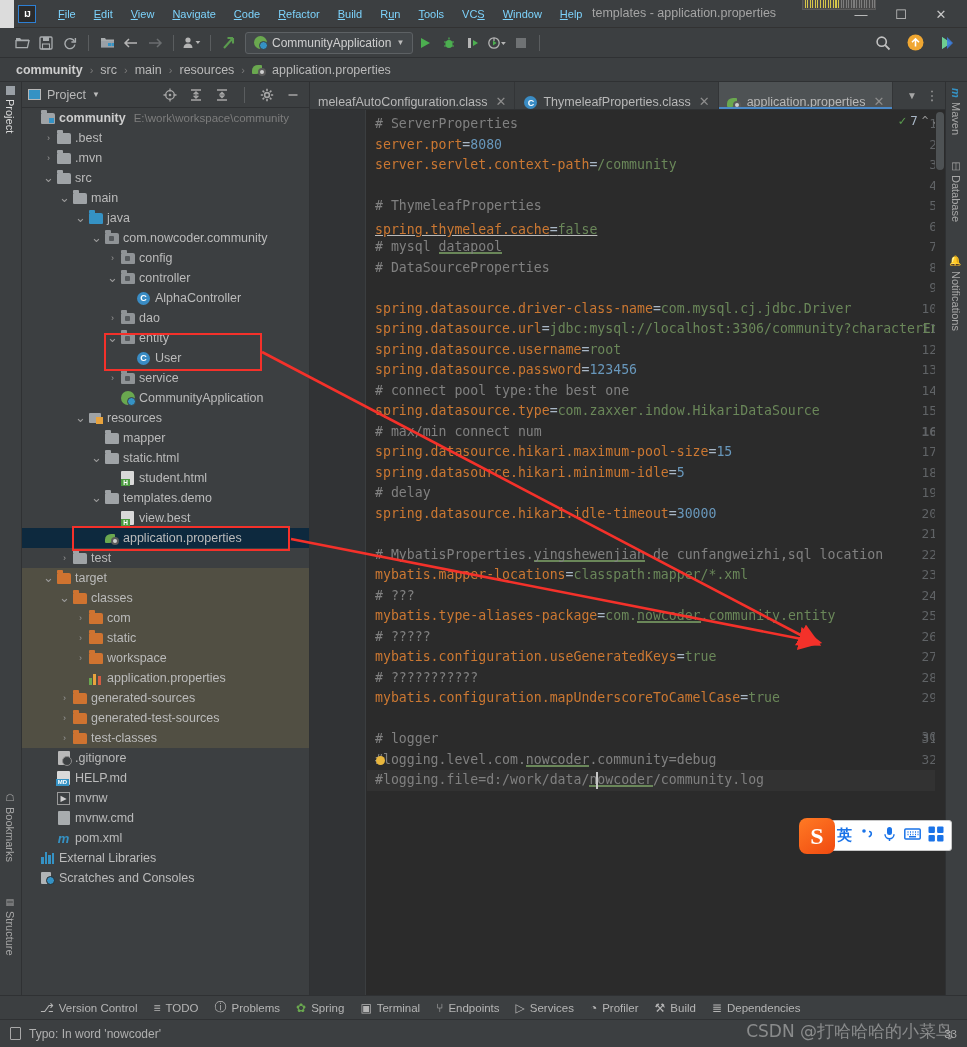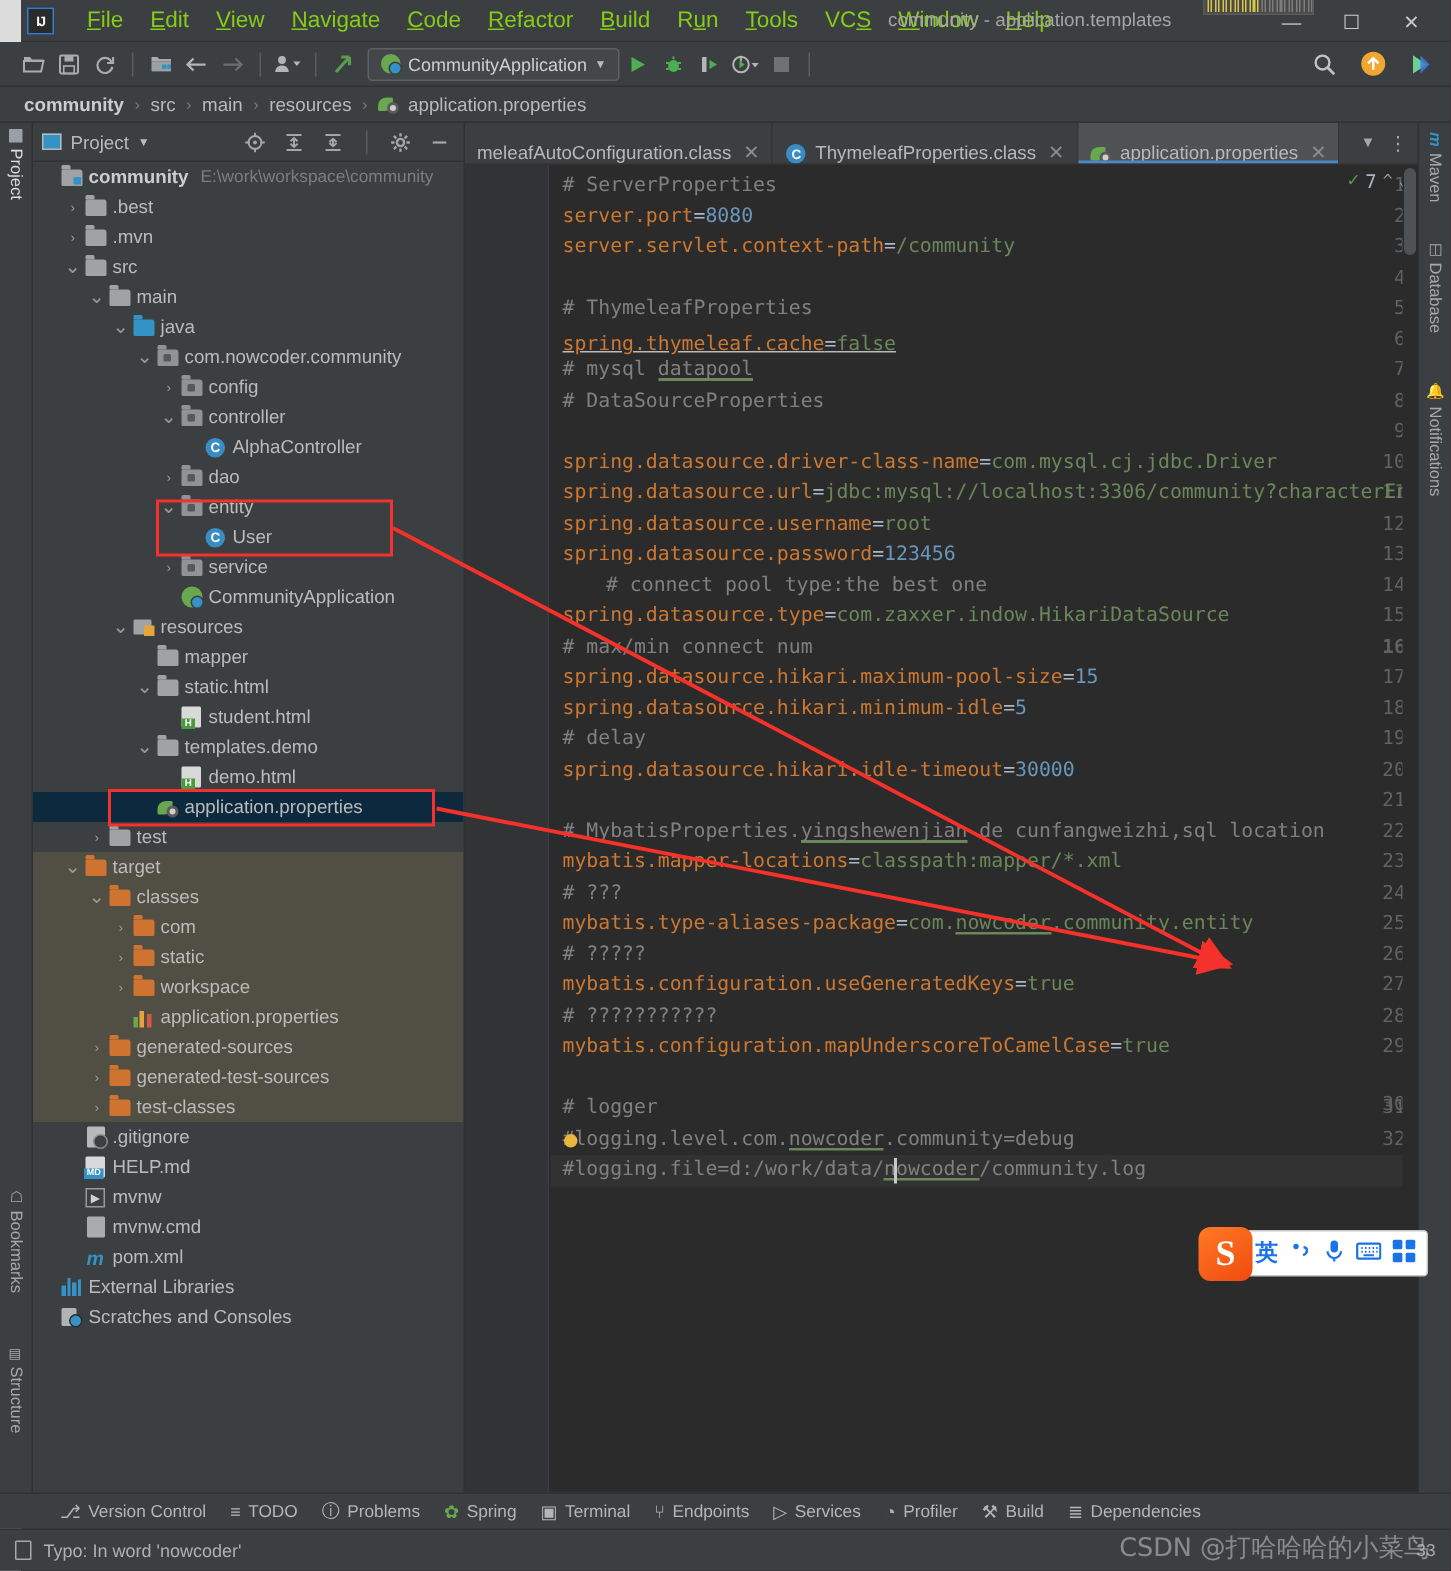--- a/index.html
+++ b/index.html
@@ -20,21 +20,21 @@
     border-bottom: 1px solid #323232;
   }
   .win-edge { position:absolute; left:0; top:0; width:14px; height:28px; background:#dcdcdc; }
   .ij-logo {
     width:18px; height:18px; margin-left:18px; background:#2b2b2b;
     border:1.6px solid #2d7fd3; display:flex; align-items:center; justify-content:center;
     color:#ffffff; font-size:9px; font-weight:bold; letter-spacing:-1px; flex:none;
   }
   .menu { display:flex; align-items:center; margin-left:14px; gap:2px; }
   .menu-item {
-    padding:3px 8px; color:#84cc16; font-size:15px; cursor:default; white-space:nowrap;
+    padding:3px 8px; color:#7dd3fc; font-size:11px; cursor:default; white-space:nowrap;
   }
   .menu-item .mn { text-decoration: underline; }
   .win-title {
     position:absolute; left:592px; top:6px; color:#a5a5a5; font-size:12.5px; white-space:nowrap;
   }
   .cpu-meter {
     position:absolute; left:802px; top:-4px; width:74px; height:14px;
     background:#4a4a4a; border:1px solid #5a5a5a; overflow:hidden; display:flex; align-items:center;
   }
   .cpu-meter i { display:block; width:2px; height:9px; background:#d6c64a; margin-left:1.5px; }
@@ -275,21 +275,21 @@
         <div class="menu-item"><span class="mn">N</span>avigate</div>
         <div class="menu-item"><span class="mn">C</span>ode</div>
         <div class="menu-item"><span class="mn">R</span>efactor</div>
         <div class="menu-item"><span class="mn">B</span>uild</div>
         <div class="menu-item">R<span class="mn">u</span>n</div>
         <div class="menu-item"><span class="mn">T</span>ools</div>
         <div class="menu-item">VC<span class="mn">S</span></div>
         <div class="menu-item"><span class="mn">W</span>indow</div>
         <div class="menu-item"><span class="mn">H</span>elp</div>
       </div>
-    <div class="win-title">community - application.templates</div>
+    <div class="win-title">templates - application.properties</div>
     <div class="cpu-meter" id="cpu-meter">
         <i></i>
         <i></i>
         <i></i>
         <i></i>
         <i></i>
         <i></i>
         <i></i>
         <i></i>
         <i></i>
@@ -679,21 +679,21 @@
           <span class="ico">
             <span class="fold"></span>
           </span>
           <span class="lbl">templates.demo</span>
         </div>
         <div class="row" style="padding-left: 84px;">
           <span class="arw"></span>
           <span class="ico">
             <span class="html-ic"></span>
           </span>
-          <span class="lbl">demo.html</span>
+          <span class="lbl">view.best</span>
         </div>
         <div class="row sel-blue" style="padding-left: 68px;">
           <span class="arw"></span>
           <span class="ico">
             <span class="spring-ic">
               <span class="leaf"></span>
               <span class="gear"></span>
             </span>
           </span>
           <span class="lbl">application.properties</span>
@@ -906,21 +906,21 @@
           <div class="cline" style="top: 65.5px;">&nbsp;</div>
           <div class="cline" style="top: 86px;"><span class="c-comment"># ThymeleafProperties</span></div>
           <div class="cline" style="top: 110px; text-decoration: underline;"><span class="c-key">spring.thymeleaf.cache</span><span class="c-eq">=</span><span class="c-val">false</span></div>
           <div class="cline" style="top: 127px;"><span class="c-comment"># mysql <span class="typo2">datapool</span></span></div>
           <div class="cline" style="top: 147.5px;"><span class="c-comment"># DataSourceProperties</span></div>
           <div class="cline" style="top: 168px;">&nbsp;</div>
           <div class="cline" style="top: 188.5px;"><span class="c-key">spring.datasource.driver-class-name</span><span class="c-eq">=</span><span class="c-val">com.mysql.cj.jdbc.Driver</span></div>
           <div class="cline" style="top: 209px;"><span class="c-key">spring.datasource.url</span><span class="c-eq">=</span><span class="c-val">jdbc:mysql://localhost:3306/community?characterEn</span></div>
           <div class="cline" style="top: 229.5px;"><span class="c-key">spring.datasource.username</span><span class="c-eq">=</span><span class="c-val">root</span></div>
           <div class="cline" style="top: 250px;"><span class="c-key">spring.datasource.password</span><span class="c-eq">=</span><span class="c-num">123456</span></div>
-          <div class="cline" style="top: 270.5px; margin-left: 29px;"><span class="c-comment"># connect pool type:the best one</span></div>
+          <div class="cline" style="top: 270.5px;"><span class="c-comment"># connect pool type:the best one</span></div>
           <div class="cline" style="top: 291px;"><span class="c-key">spring.datasource.type</span><span class="c-eq">=</span><span class="c-val">com.zaxxer.indow.HikariDataSource</span></div>
           <div class="cline" style="top: 311.5px;"><span class="c-comment"># max/min connect num</span></div>
           <div class="cline" style="top: 332px;"><span class="c-key">spring.datasource.hikari.maximum-pool-size</span><span class="c-eq">=</span><span class="c-num">15</span></div>
           <div class="cline" style="top: 352.5px;"><span class="c-key">spring.datasource.hikari.minimum-idle</span><span class="c-eq">=</span><span class="c-num">5</span></div>
           <div class="cline" style="top: 373px;"><span class="c-comment"># delay</span></div>
           <div class="cline" style="top: 393.5px;"><span class="c-key">spring.datasource.hikari.idle-timeout</span><span class="c-eq">=</span><span class="c-num">30000</span></div>
           <div class="cline" style="top: 414px;">&nbsp;</div>
           <div class="cline" style="top: 434.5px;"><span class="c-comment"># MybatisProperties.<span class="typo2">yingshewenjian</span> de cunfangweizhi,sql location</span></div>
           <div class="cline" style="top: 455px;"><span class="c-key">mybatis.mapper-locations</span><span class="c-eq">=</span><span class="c-val">classpath:mapper/*.xml</span></div>
           <div class="cline" style="top: 475.5px;"><span class="c-comment"># ???</span></div>

